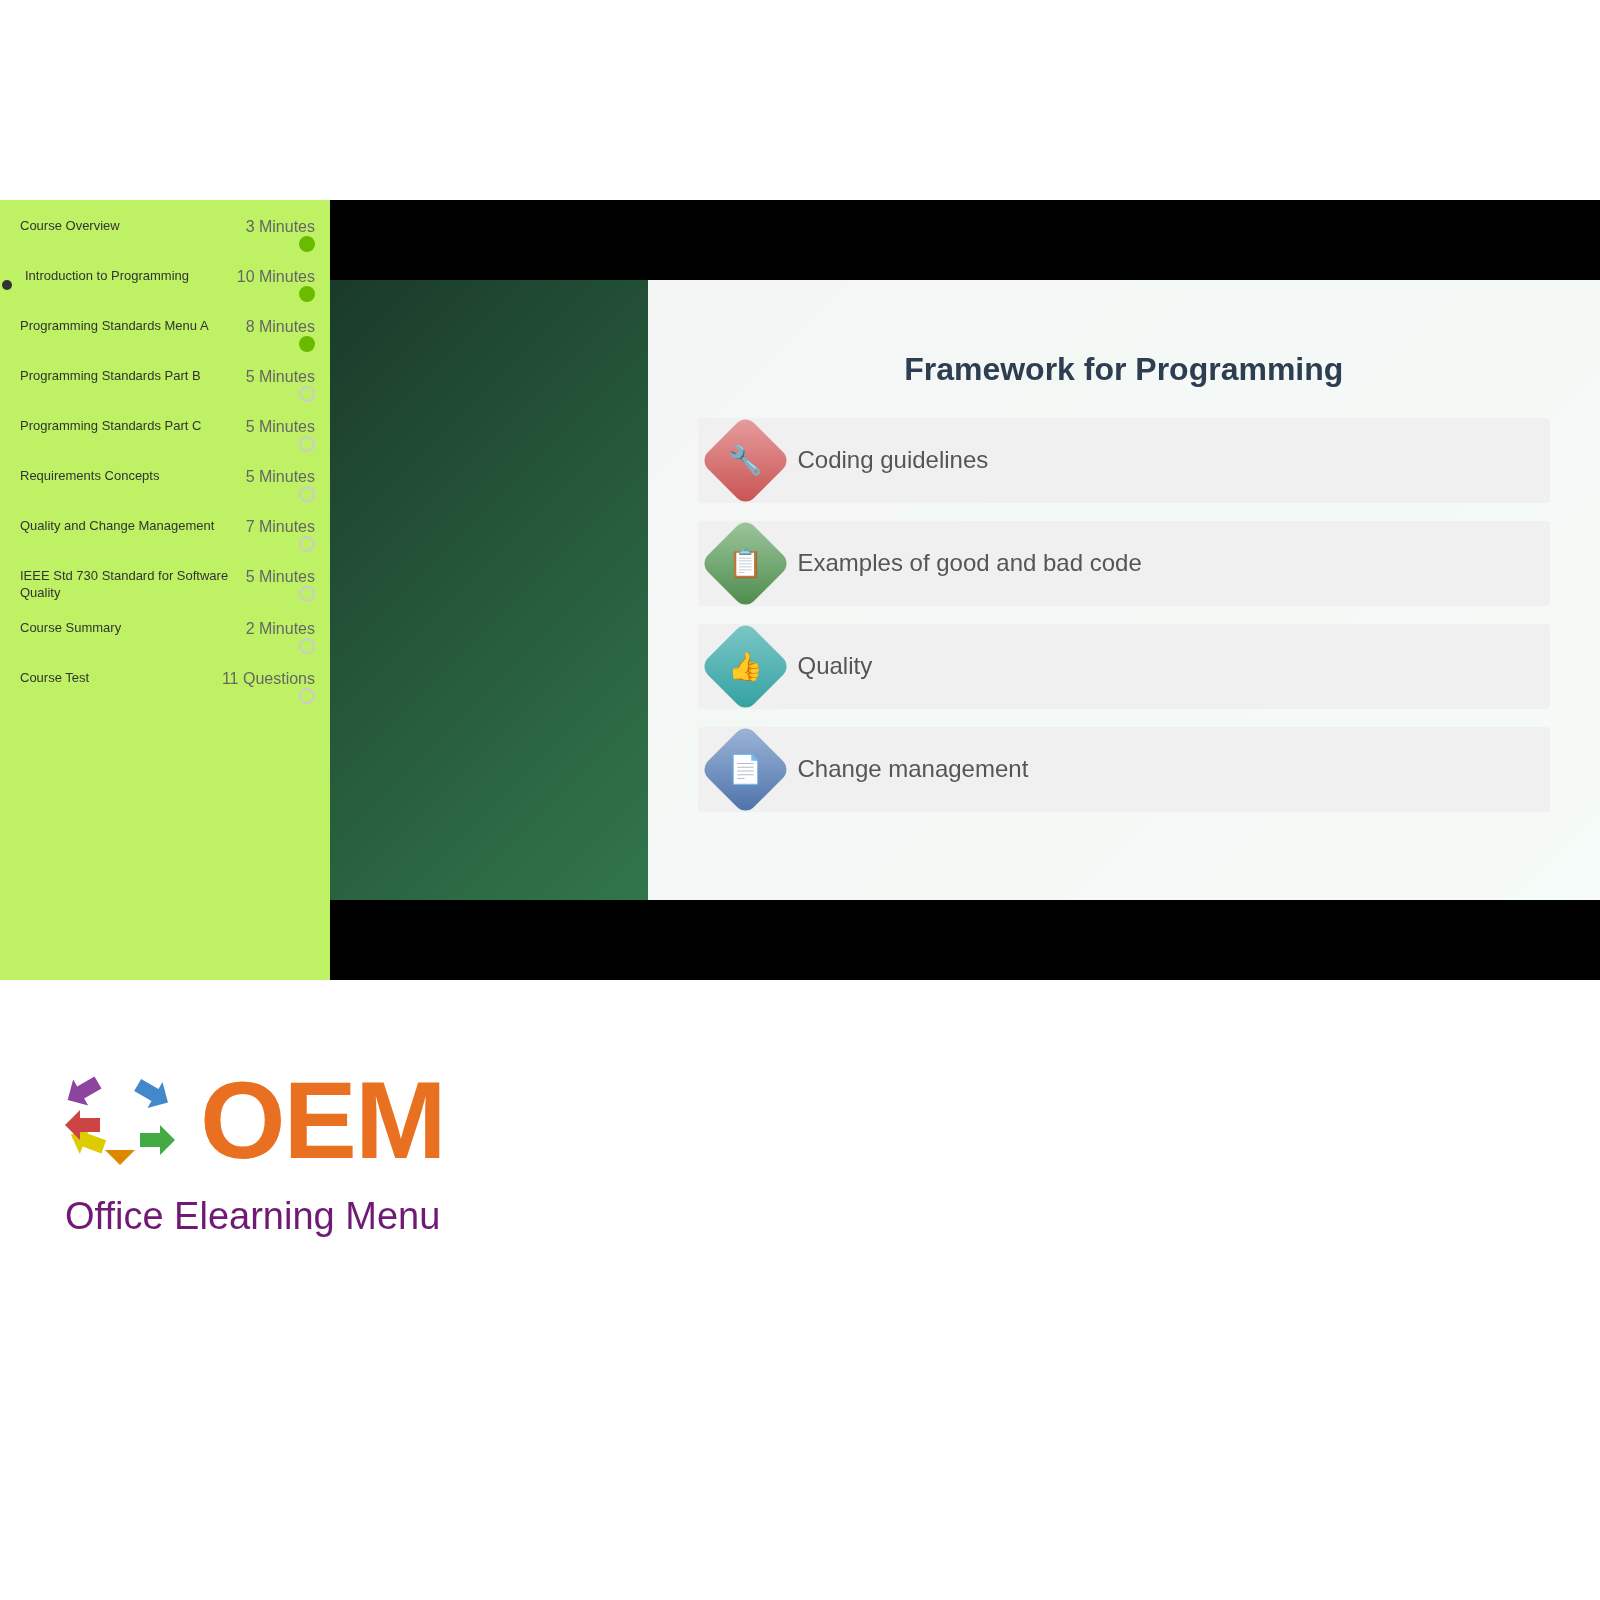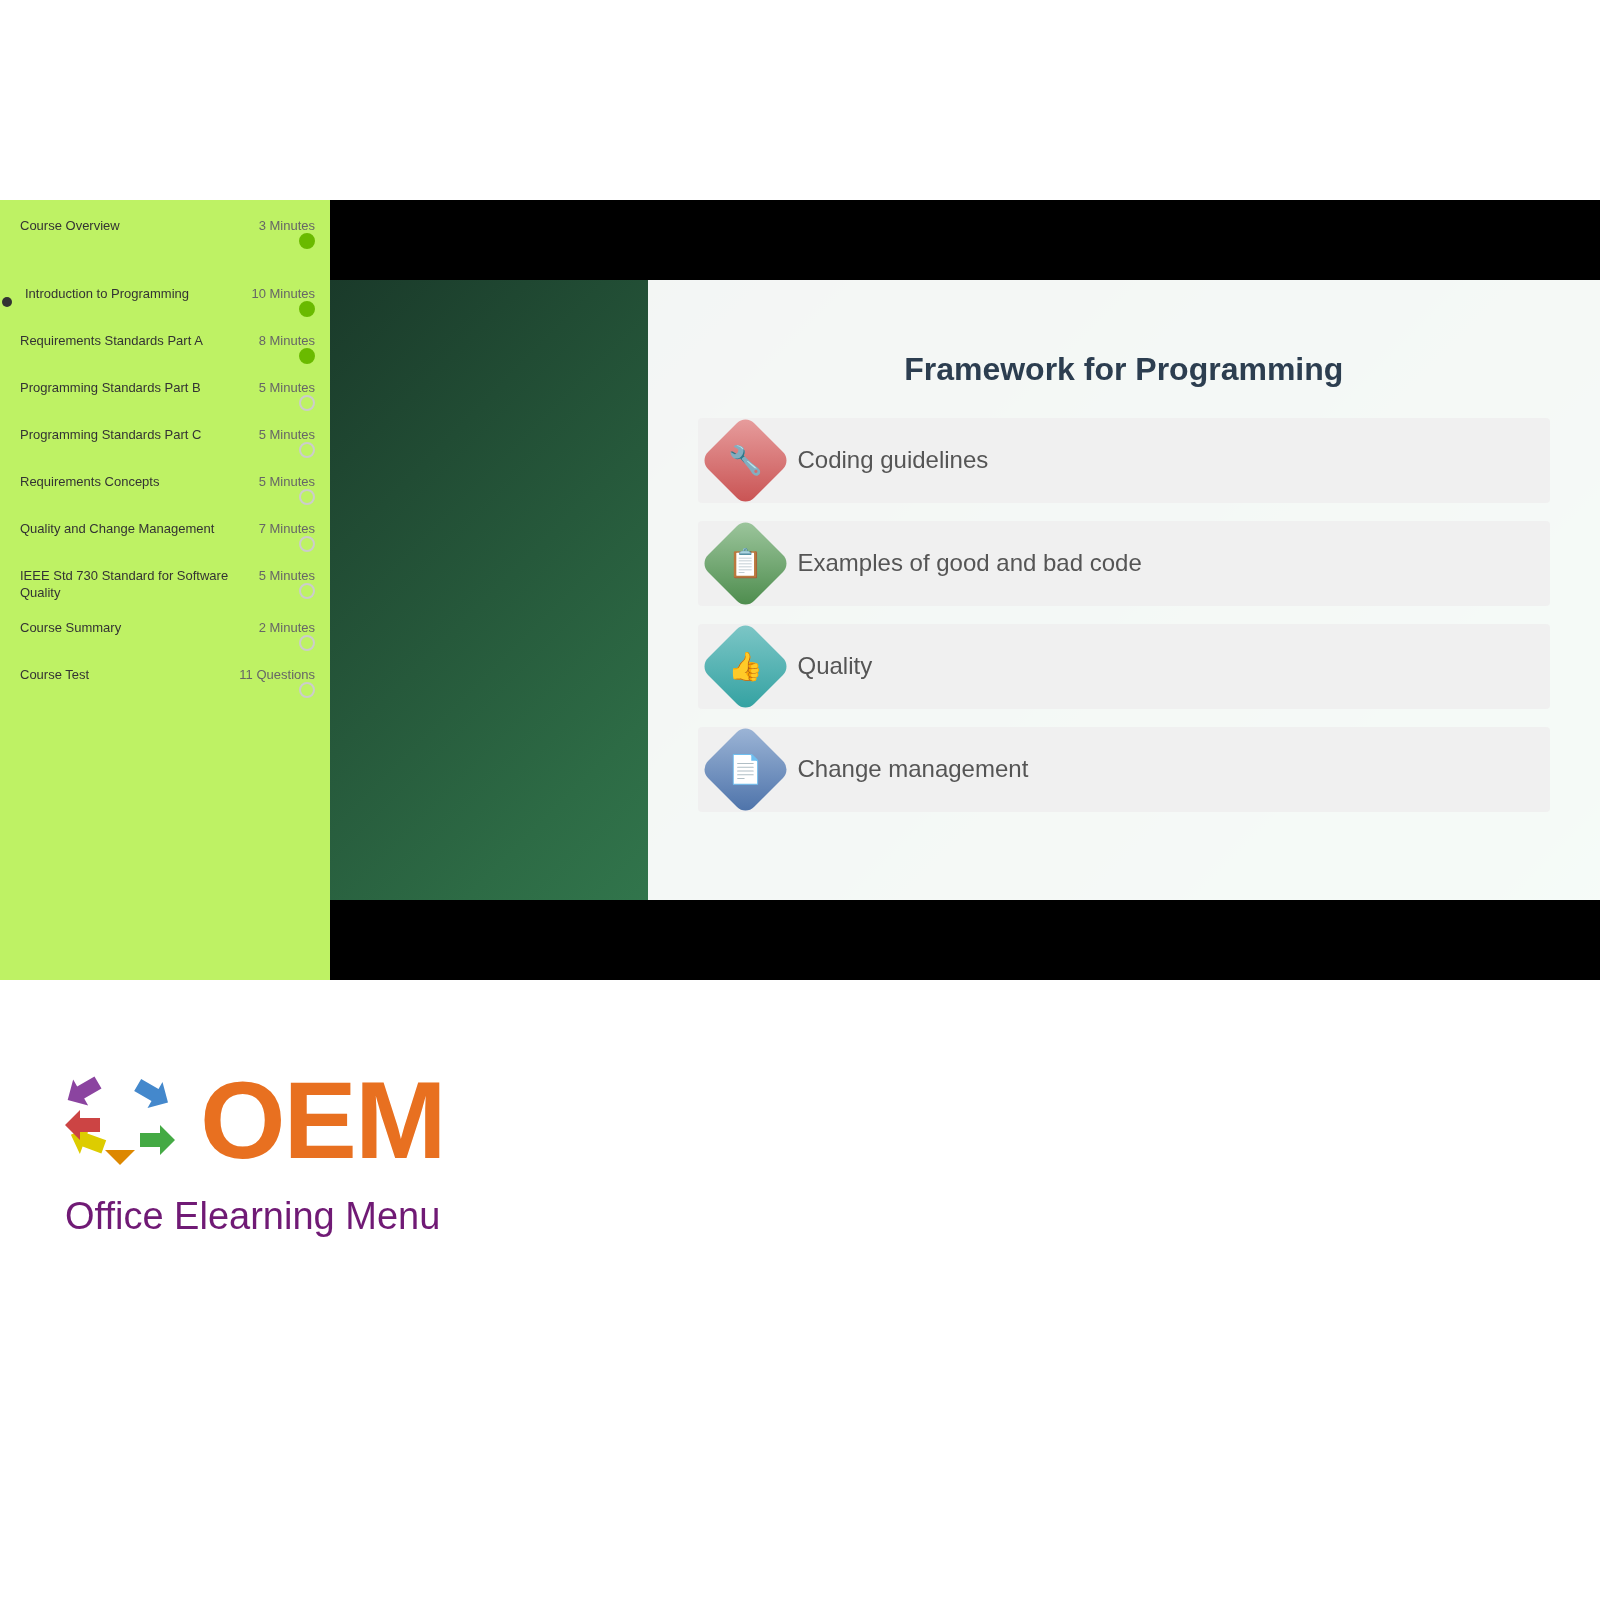--- a/index.html
+++ b/index.html
@@ -77,21 +77,21 @@
     }
 
     .sidebar-row-right {
       display: flex;
       flex-direction: column;
       align-items: flex-end;
       min-width: 80px;
     }
 
     .minutes-text {
-      font-size: 13px;
+      font-size: 16px;
       color: #666;
       white-space: nowrap;
     }
 
     
     .content-area {
       flex: 1;
       display: flex;
       flex-direction: column;
       background: #f9a8d4;
@@ -247,34 +247,34 @@
     <div class="sidebar-row">
       <div class="sidebar-row-left">
         <div class="item-title">Course Overview</div>
       </div>
       <div class="sidebar-row-right">
         <span class="minutes-text">3 Minutes</span>
         <span class="circle-indicator filled"></span>
       </div>
     </div>
 
-    <div class="sidebar-row" style="position:relative;margin-top:21px;">
+    <div class="sidebar-row" style="position:relative;">
       <span class="active-bullet"></span>
       <div class="sidebar-row-left" style="padding-left:5px;">
         <div class="item-title">Introduction to Programming</div>
       </div>
       <div class="sidebar-row-right">
         <span class="minutes-text">10 Minutes</span>
         <span class="circle-indicator filled"></span>
       </div>
     </div>
 
     <div class="sidebar-row">
       <div class="sidebar-row-left">
-        <div class="item-title">Requirements Standards Part A</div>
+        <div class="item-title">Programming Standards Menu A</div>
       </div>
       <div class="sidebar-row-right">
         <span class="minutes-text">8 Minutes</span>
         <span class="circle-indicator filled"></span>
       </div>
     </div>
 
     <div class="sidebar-row">
       <div class="sidebar-row-left">
         <div class="item-title">Programming Standards Part B</div>

